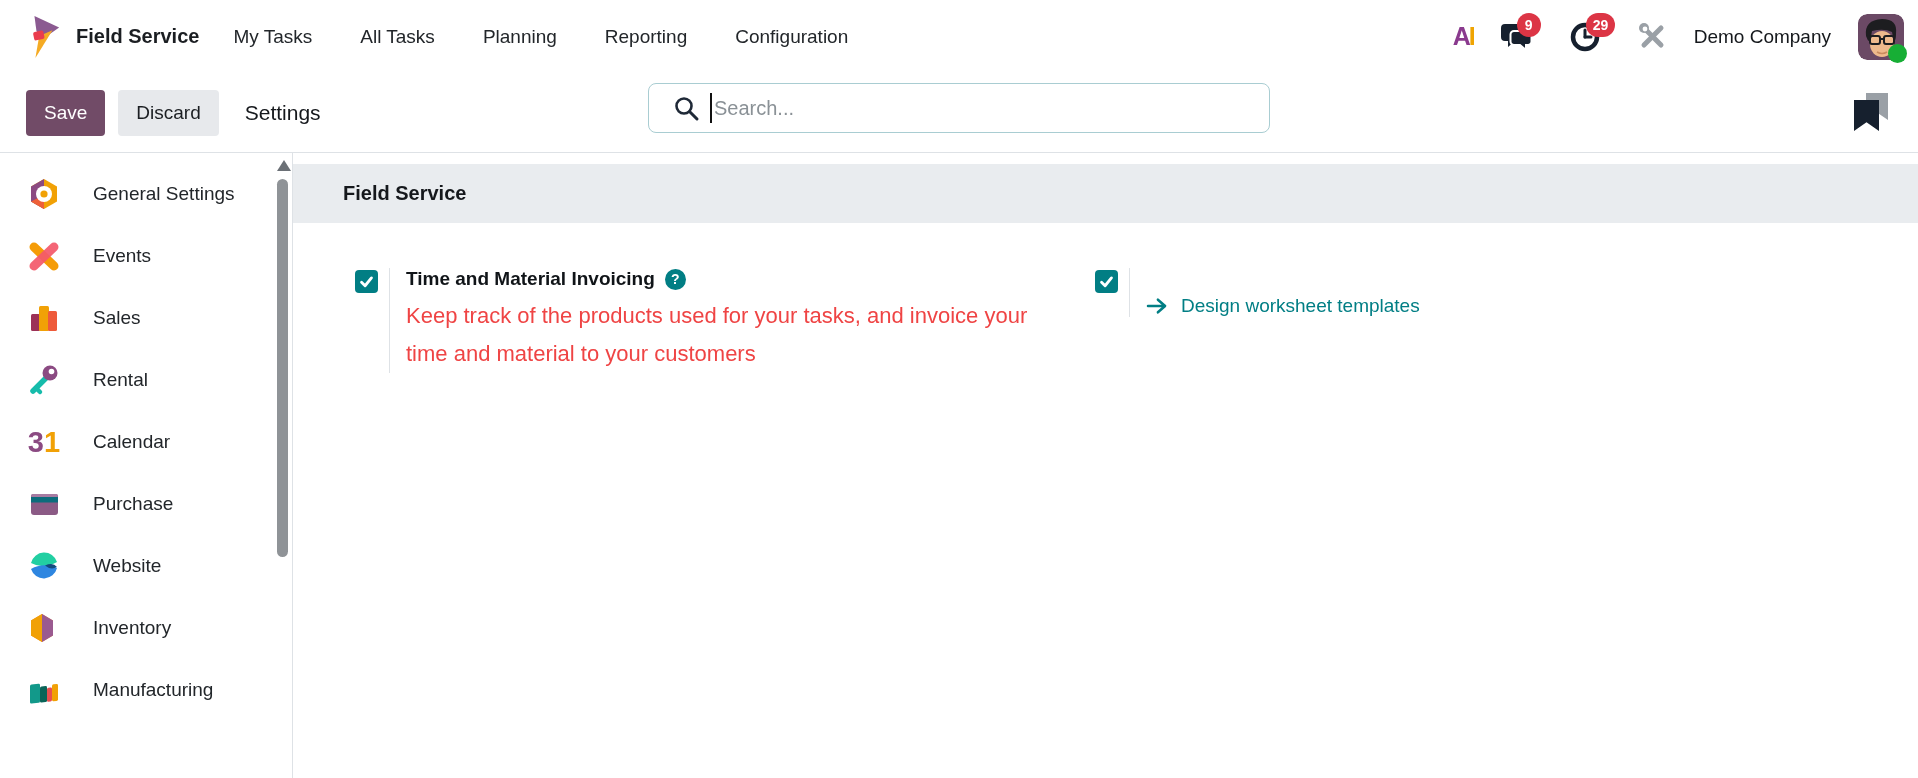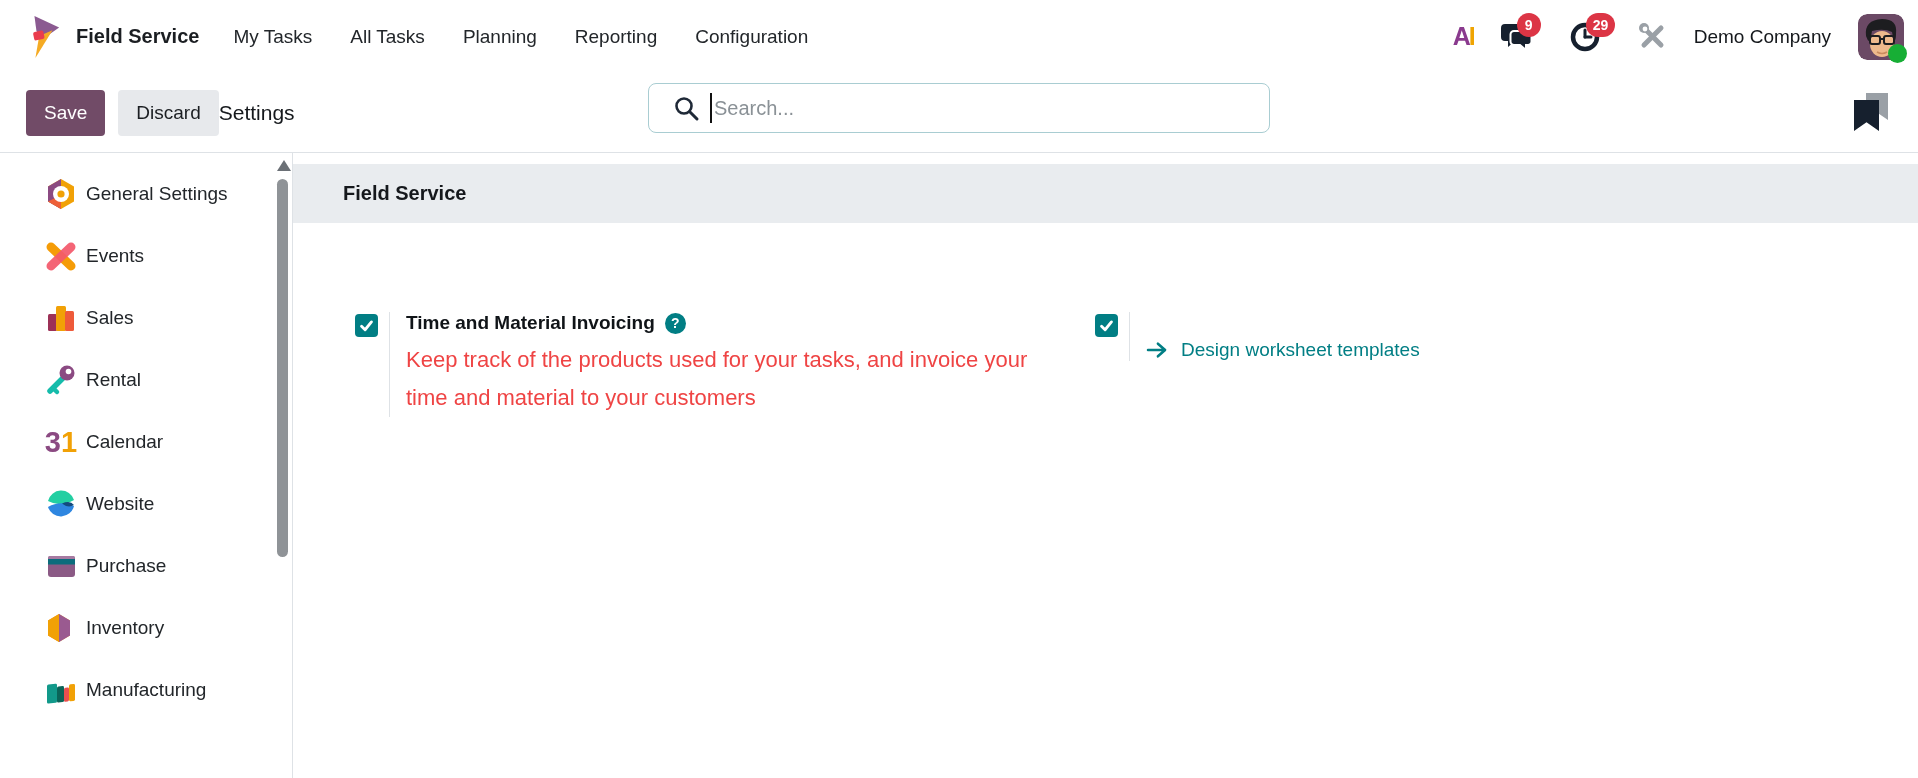--- a/index.html
+++ b/index.html
@@ -3,21 +3,21 @@
 <meta charset="utf-8">
 <style>
   * { margin:0; padding:0; box-sizing:border-box; }
   html,body { width:1918px; height:778px; overflow:hidden; background:#fff;
     font-family:"Liberation Sans", sans-serif; color:#111827; }
 
   
   .topnav { height:73px; display:flex; align-items:center; padding:0 14px 0 24px; background:#fff; }
   .brand-logo { width:38px; height:46px; margin-right:14px; cursor:pointer; }
   .brand-name { font-size:20px; font-weight:700; color:#1b1e22; margin-right:32px; cursor:pointer; }
-  .nav-menu { display:flex; align-items:center; gap:34px; }
+  .nav-menu { display:flex; align-items:center; gap:44px; }
   .nav-item { font-size:19px; color:#22262a; cursor:pointer; padding:6px 2px; }
   .nav-right { margin-left:auto; display:flex; align-items:center; gap:27px; }
   .sys-icon { position:relative; display:flex; align-items:center; cursor:pointer; }
   .ai-mark { font-size:25px; font-weight:800; letter-spacing:-2px; }
   .ai-a { color:#8a3a8e; } .ai-i { color:#efa402; }
   .badge { position:absolute; min-width:24px; height:24px; padding:0 7px; border-radius:12px;
     background:#dc3545; color:#fff; font-size:14px; font-weight:700;
     display:flex; align-items:center; justify-content:center; top:-8px; left:16px; }
   .company-name { font-size:19px; color:#15181c; cursor:pointer; }
   .avatar-wrap { position:relative; width:46px; height:46px; cursor:pointer; }
@@ -25,54 +25,54 @@
   .online-dot { position:absolute; right:-3px; bottom:-3px; width:19px; height:19px;
     border-radius:50%; background:#17ae35; }
 
   
   .controlbar { position:relative; height:80px; background:#fff; border-bottom:1px solid #dee2e6;
     display:flex; align-items:center; padding-left:26px; }
   .btn { height:46px; border:none; border-radius:4px; font-size:19px; cursor:pointer;
     font-family:"Liberation Sans", sans-serif; padding:12px 18px; }
   .btn-save { background:#714B67; color:#fff; }
   .btn-discard { background:#e7e9ec; color:#1b1e22; margin-left:13px; }
-  .page-title { font-size:21px; font-weight:500; color:#15181c; }
+  .page-title { font-size:21px; font-weight:500; color:#15181c; margin-left:26px; }
   .searchbox { position:absolute; left:648px; top:10px; width:622px; height:50px;
     border:1px solid #a9cdd2; border-radius:8px; background:#fff;
     display:flex; align-items:center; padding:0 14px 0 24px; }
   .searchbox svg { flex:0 0 auto; }
   .caret { width:2px; height:30px; background:#111; margin:0 2px 0 10px; }
   .search-input { border:none; outline:none; flex:1; font-size:20px; color:#333;
     font-family:"Liberation Sans", sans-serif; }
   .search-input::placeholder { color:#8a9196; }
   .bookmark { position:absolute; right:30px; top:20px; width:34px; height:38px; cursor:pointer; }
   .bm { position:absolute; clip-path:polygon(0 0,100% 0,100% 100%,50% 72%,0 100%); }
   .bm-back { width:22px; height:27px; background:#9aa0a6; right:0; top:0; }
   .bm-front { width:25px; height:31px; background:#16202e; left:0; bottom:0; }
 
   
   .page { display:flex; height:625px; }
   .sidebar { position:relative; width:293px; flex:0 0 293px; border-right:1px solid #dee2e6;
     padding-top:10px; background:#fff; }
-  .side-item { height:62px; display:flex; align-items:center; padding-left:44px; cursor:pointer; gap:8px; }
+  .side-item { height:62px; display:flex; align-items:center; padding-left:27px; cursor:pointer; gap:32px; }
   .side-icon { width:34px; height:34px; flex:0 0 34px; display:flex; align-items:center; justify-content:center; }
   .side-label { font-size:19px; color:#22262a; white-space:nowrap; }
   .cal-digits { font-size:29px; font-weight:800; line-height:1; }
   .cal-3 { color:#8b4a82; } .cal-1 { color:#f1a106; }
   .scrollbar { position:absolute; top:7px; right:3px; width:12px; height:610px; }
   .scroll-arrow { width:0; height:0; margin:0 auto 8px auto; border-left:7px solid transparent;
     border-right:7px solid transparent; border-bottom:11px solid #6b7076; cursor:pointer; }
   .scroll-thumb { width:11px; height:378px; border-radius:6px; background:#8f9397; cursor:grab; }
 
   .content { flex:1; background:#fff; overflow:hidden; }
   .section-band { margin-top:11px; height:59px; background:#e9ecef; display:flex; align-items:center; padding-left:50px; }
   .section-title { font-size:20px; font-weight:700; color:#15181c; }
 
   .settings-row { display:flex; padding:45px 0 0 62px; }
-  .setting-box { width:740px; display:flex; align-items:flex-start;margin-top:44px; }
+  .setting-box { width:740px; display:flex; align-items:flex-start; }
   .chk { width:23px; height:23px; border-radius:4px; background:#017e84; margin-top:2px;
     display:flex; align-items:center; justify-content:center; cursor:pointer; flex:0 0 23px; }
   .right-pane { margin-left:11px; border-left:1px solid #dee2e6; padding-left:16px; flex:1; }
   .setting-title-row { display:flex; align-items:center; gap:10px; }
   .setting-title { font-size:19px; font-weight:700; color:#101418; cursor:default; }
   .help-ic { width:21px; height:21px; border-radius:50%; background:#017e84; color:#fff;
     font-size:14px; font-weight:700; display:flex; align-items:center; justify-content:center; cursor:pointer; }
   .setting-desc { margin-top:7px; font-size:22px; line-height:1.72; color:#ef4444; }
   .desc-1 { max-width:625px; }
   .desc-2 { max-width:610px; }
@@ -221,37 +221,37 @@
     <div class="side-item">
       <span class="side-icon">
         <span class="cal-digits"><span class="cal-3">3</span><span class="cal-1">1</span></span>
       </span>
       <span class="side-label">Calendar</span>
     </div>
 
     <div class="side-item">
       <span class="side-icon">
         <svg width="34" height="34" viewBox="0 0 34 34">
+          <rect x="4" y="7" width="27" height="21" rx="3" fill="#8b5a85"></rect>
+          <rect x="4" y="10" width="27" height="5.5" fill="#0c6c7c"></rect>
+          <rect x="4" y="7" width="27" height="3" rx="1.5" fill="#a77ba2"></rect>
+        </svg>
+      </span>
+      <span class="side-label">Purchase</span>
+    </div>
+
+    <div class="side-item">
+      <span class="side-icon">
+        <svg width="34" height="34" viewBox="0 0 34 34">
           <path d="M4,14 A13.5,13.5 0 0 1 30,13 Q17,21 4,14 Z" fill="#22cfa2"></path>
           <path d="M4,20 A13.5,13.5 0 0 0 30,19 Q16,13 4,20 Z" fill="#2e86e0"></path>
           <path d="M18,16.5 Q26,13 30,18 Q24,21.5 18,16.5 Z" fill="#134a7e"></path>
         </svg>
       </span>
       <span class="side-label">Website</span>
-    </div>
-
-    <div class="side-item">
-      <span class="side-icon">
-        <svg width="34" height="34" viewBox="0 0 34 34">
-          <rect x="4" y="7" width="27" height="21" rx="3" fill="#8b5a85"></rect>
-          <rect x="4" y="10" width="27" height="5.5" fill="#0c6c7c"></rect>
-          <rect x="4" y="7" width="27" height="3" rx="1.5" fill="#a77ba2"></rect>
-        </svg>
-      </span>
-      <span class="side-label">Purchase</span>
     </div>
 
     <div class="side-item">
       <span class="side-icon">
         <svg width="34" height="34" viewBox="0 0 34 34">
           <polygon points="15,3 26,9.5 26,24.5 15,31 4,24.5 4,9.5" fill="#f08b24"></polygon>
           <polygon points="15,3 15,31 4,24.5 4,9.5" fill="#f1a106"></polygon>
           <polygon points="15,3 26,9.5 26,24.5 15,31" fill="#9a5a90"></polygon>
         </svg>
       </span>

